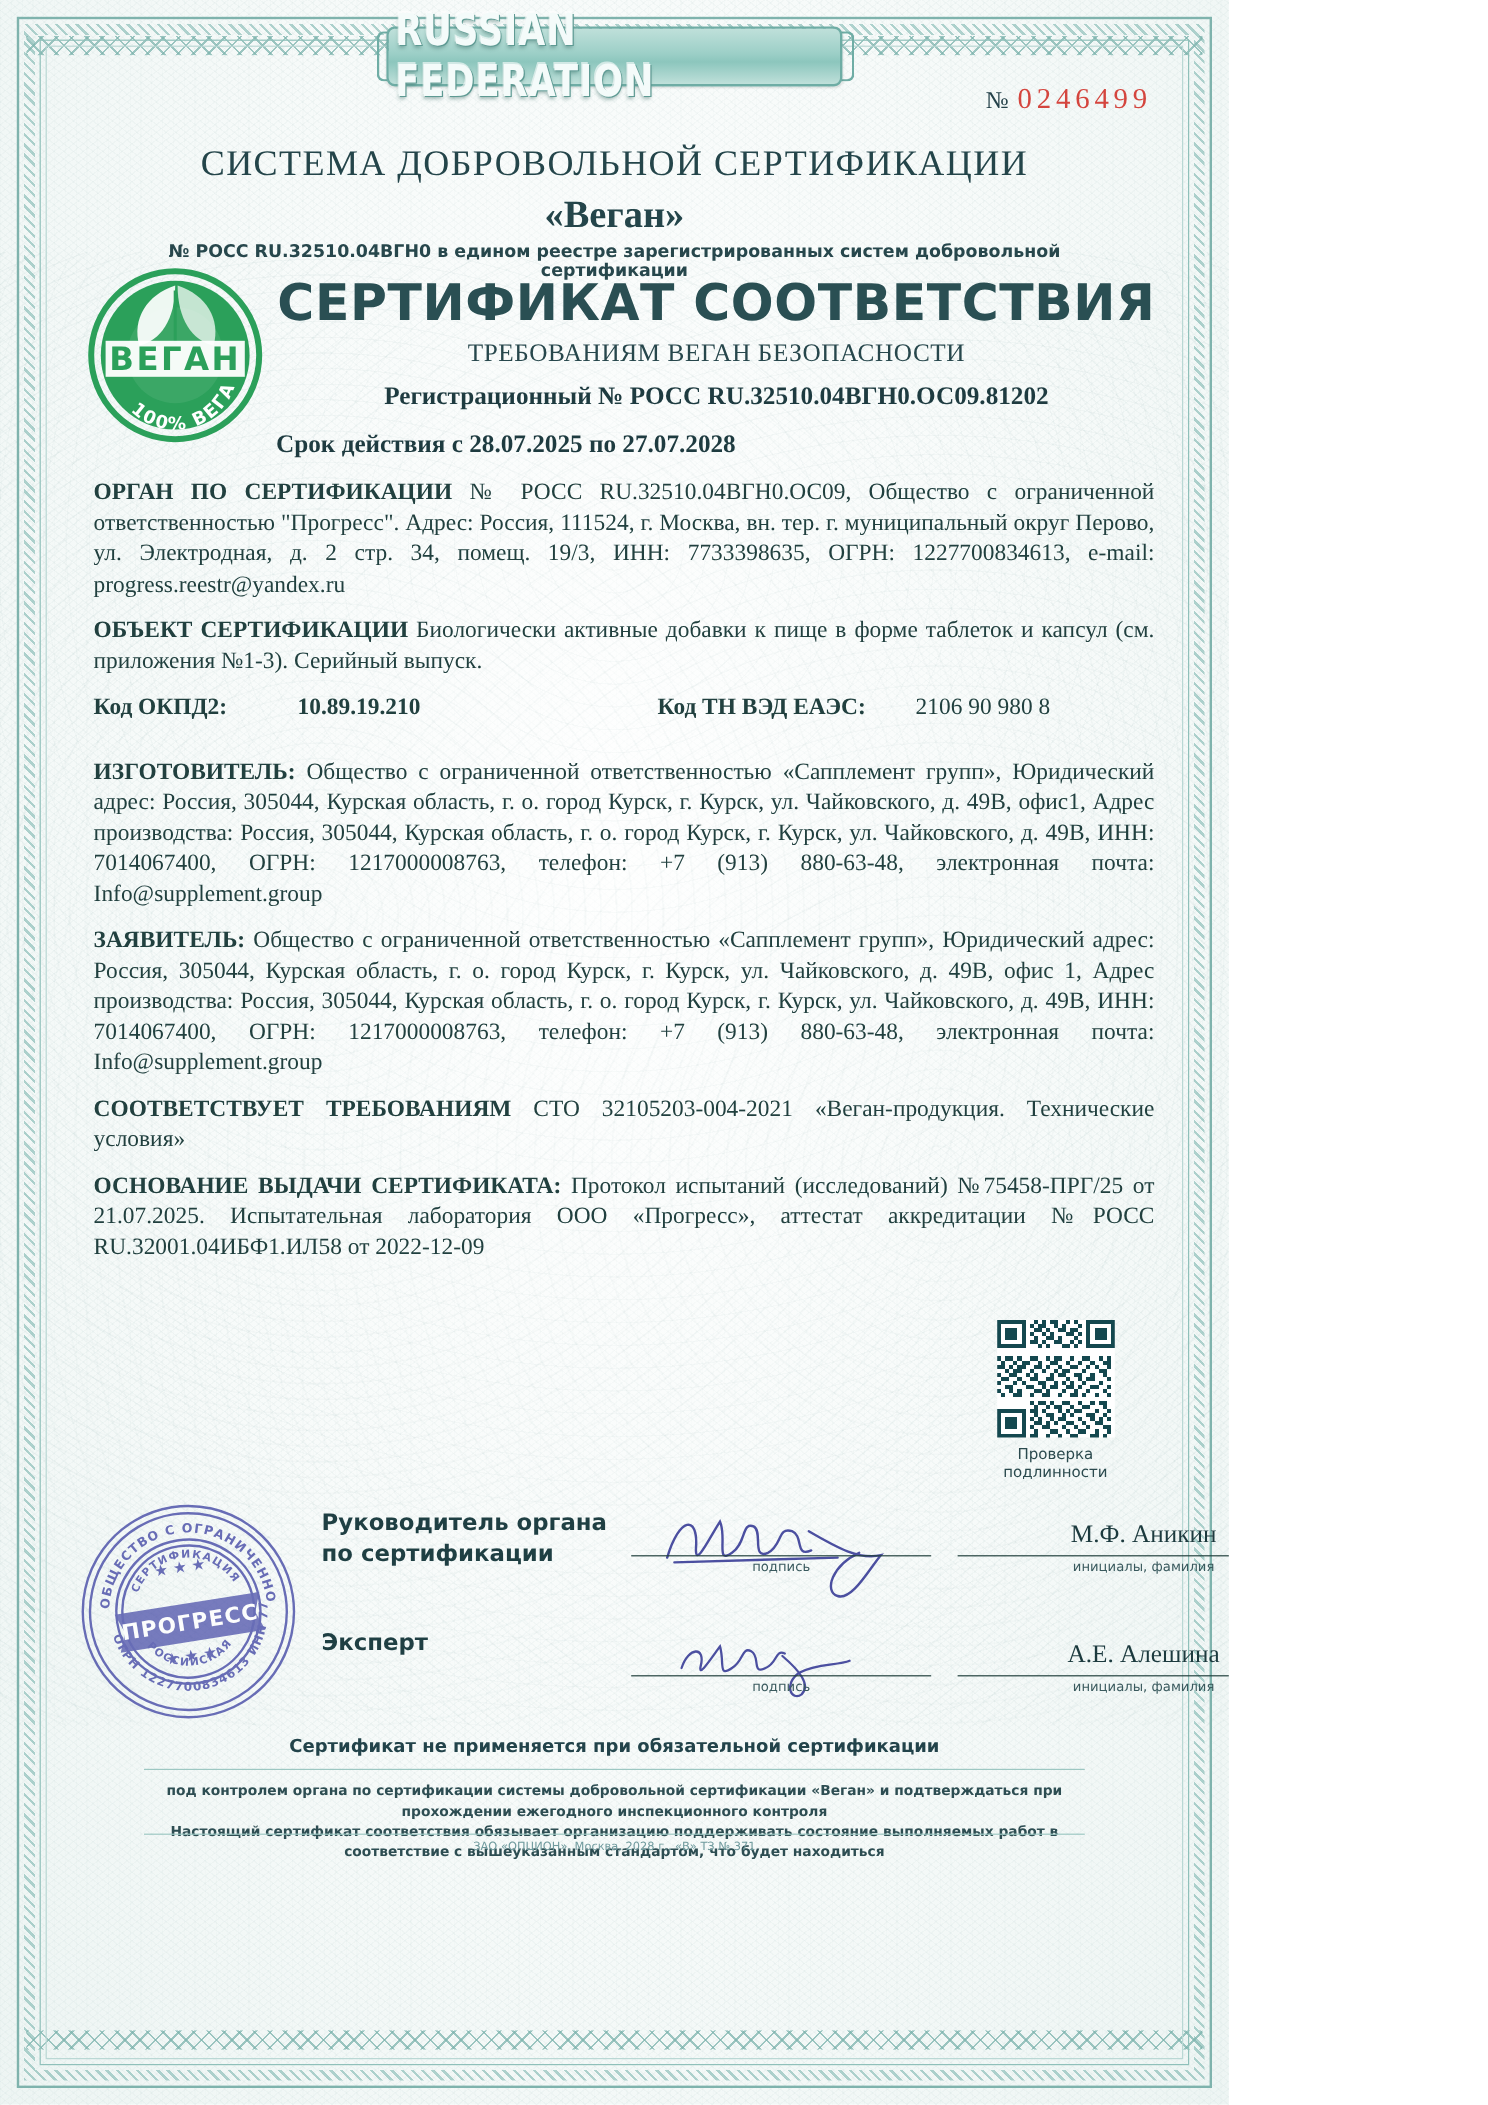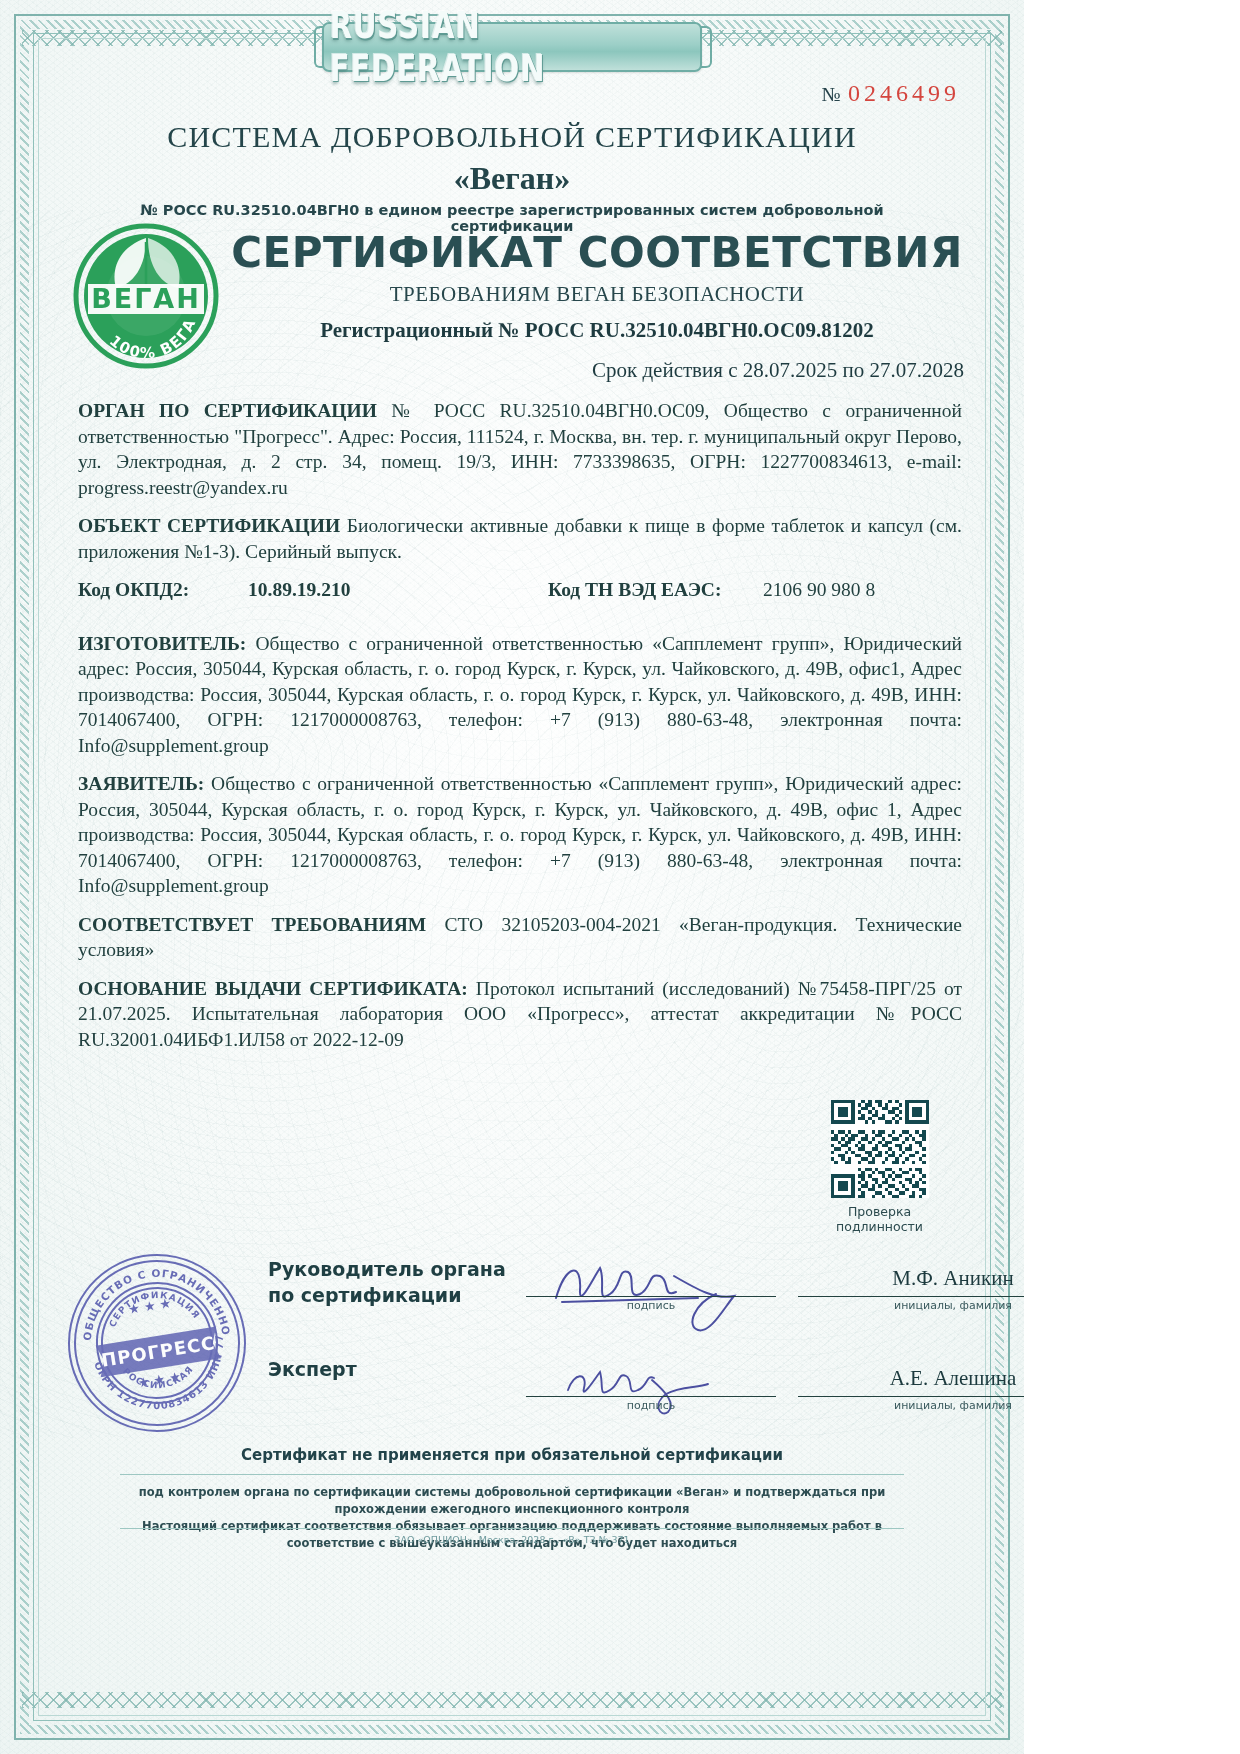--- a/index.html
+++ b/index.html
@@ -72,21 +72,21 @@
     font-weight:bold;font-size:30px;letter-spacing:1px;
     color:#f4fbfa;
     text-shadow:1px 1px 0 #5e9a93, -1px -1px 0 rgba(255,255,255,0.6), 0 2px 3px rgba(60,110,105,0.45);
     transform:scaleY(1.22) scaleX(0.97);
   }
   .banner-bracket{position:absolute;top:26px;width:12px;height:38px;border:2px solid #6fada5;}
   .banner-bracket.l{left:calc(50% - 198px);border-right:none;border-radius:6px 0 0 6px;}
   .banner-bracket.r{left:calc(50% + 186px);border-left:none;border-radius:0 6px 6px 0;}
 
   .certnum{
-    position:absolute;right:64px;top:80px;
+    position:absolute;right:64px;top:70px;
     font-size:22px;letter-spacing:1px;margin-left:15px;
   }
   .certnum .no{color:#25424a;font-size:20px;}
   .certnum .val{color:#d4453e;font-family:"Liberation Serif",serif;letter-spacing:4px;font-size:24px;}
 
   
   .t1{
     position:absolute;left:0;right:0;top:120px;text-align:center;
     font-size:30px;letter-spacing:1.2px;color:#24454a;
     font-family:"Liberation Serif",serif;
@@ -107,22 +107,22 @@
   }
   .t5{
     position:absolute;left:230px;right:60px;top:282px;text-align:center;
     font-size:21px;color:#27474c;letter-spacing:0.5px;
   }
   .t6{
     position:absolute;left:230px;right:60px;top:318px;text-align:center;
     font-size:21px;font-weight:bold;color:#1e3b40;
   }
   .t7{
-    position:absolute;left:230px;right:60px;top:358px;text-align:right;
-    font-size:21px;font-weight:normal;color:#1e3b40;
+    position:absolute;left:230px;right:60px;top:358px;text-align:left;
+    font-size:21px;font-weight:bold;color:#1e3b40;
   }
 
   
   .logo{position:absolute;left:72px;top:222px;width:148px;height:148px;}
 
   
   .body{
     position:absolute;left:78px;right:62px;top:398px;
     font-size:19.5px;line-height:25.5px;color:#21403f;text-align:justify;
   }

